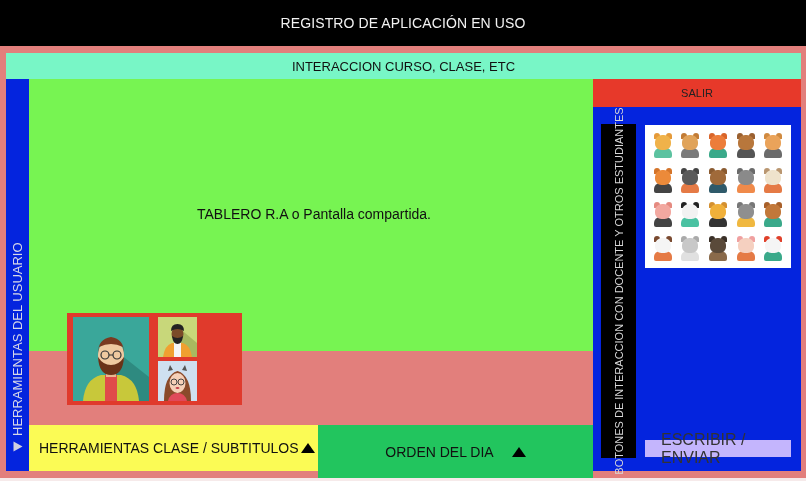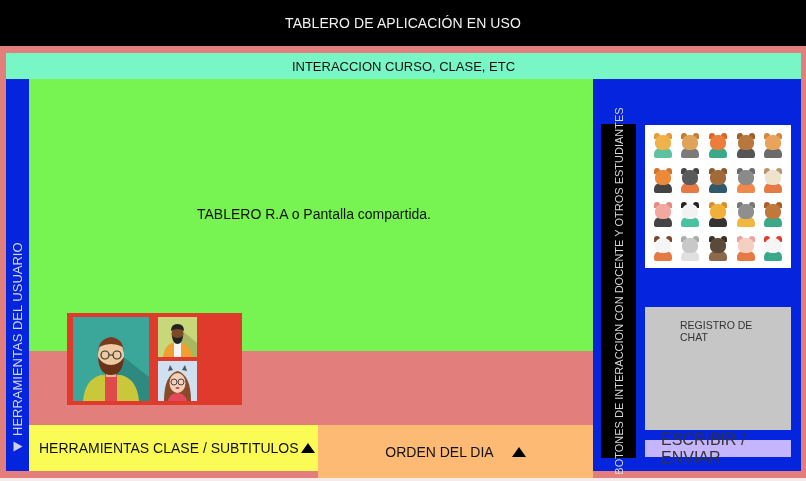--- a/index.html
+++ b/index.html
@@ -24,21 +24,21 @@
   .board { position: absolute; left: 29px; top: 79px; width: 564px; height: 272px; background: #77f452; }
   .board-text { position: absolute; left: 168px; top: 127px; font-size: 14px; color: #111; }
 
   .video-panel { position: absolute; left: 38px; top: 234px; width: 175px; height: 92px; background: #e03a2c; }
   .vid-main { position: absolute; left: 6px; top: 4px; width: 76px; height: 84px; background: #3aa79a; overflow: hidden; }
   .vid-thumb1 { position: absolute; left: 91px; top: 4px; width: 39px; height: 40px; background: #c8d77a; overflow: hidden; }
   .vid-thumb2 { position: absolute; left: 91px; top: 48px; width: 39px; height: 40px; background: #cfe0f0; overflow: hidden; }
 
   .transcript { position: absolute; left: 29px; top: 425px; width: 289px; height: 46px; background: #fbfb55;
     display: flex; align-items: center; padding-left: 10px; font-size: 14px; color: #111; }
-  .agenda { position: absolute; left: 318px; top: 425px; width: 275px; height: 54px; background: #fdba74;
+  .agenda { position: absolute; left: 318px; top: 425px; width: 275px; height: 54px; background: #22c55e;
     display: flex; align-items: center; justify-content: center; font-size: 14px; color: #111; }
   .up-tri { display: inline-block; width: 0; height: 0; border-left: 7px solid transparent; border-right: 7px solid transparent;
     border-bottom: 10px solid #000; margin-left: 2px; vertical-align: middle; }
   .agenda .up-tri { margin-left: 18px; }
 
   .right-panel { position: absolute; left: 593px; top: 79px; width: 208px; height: 392px; background: #0424de; }
   .salir { position: absolute; left: 0; top: 0; width: 208px; height: 28px; background: #e7392a;
     display: flex; align-items: center; justify-content: center; font-size: 11px; color: #222; }
   .interaction-strip { position: absolute; left: 8px; top: 45px; width: 35px; height: 334px; background: #000; }
   .interaction-label { position: absolute; left: 0; top: 0; width: 334px; height: 35px; transform-origin: 0 0;
@@ -59,21 +59,21 @@
   .chat-log span { display: block; width: 80px; }
   .chat-send { position: absolute; left: 52px; top: 361px; width: 146px; height: 17px; background: #c4b5fd;
     display: flex; align-items: center; justify-content: center; font-size: 16px; color: #333; padding-left: 16px; }
 
   .bottom-strip { position: absolute; left: 0; top: 478px; width: 806px; height: 3px; background: #f6eaea; }
 </style>
 </head>
 <body>
 
 <div class="titlebar">
-  <span>TABLERO DE APLICACIÓN EN USO</span>
+  <span>REGISTRO DE APLICACIÓN EN USO</span>
 </div>
 
 <div class="frame"></div>
 
 <div class="infobar">
   <span>INTERACCION CURSO, CLASE, ETC</span>
 </div>
 
 <div class="sidebar">
   <div class="sidebar-label">
@@ -129,20 +129,23 @@
   <span>HERRAMIENTAS CLASE / SUBTITULOS</span>
   <span class="up-tri"></span>
 </div>
 
 <div class="agenda">
   <span>ORDEN DEL DIA</span>
   <span class="up-tri"></span>
 </div>
 
 <div class="right-panel">
+  <div class="salir">
+    <span>SALIR</span>
+  </div>
 
   <div class="interaction-strip">
     <div class="interaction-label">BOTONES DE INTERACCION CON DOCENTE Y OTROS ESTUDIANTES</div>
   </div>
 
   <div class="avatars" id="avatar-grid">
       <div class="avatar">
         <div class="ear-l" style="background:#e59a3a"></div>
         <div class="ear-r" style="background:#e59a3a"></div>
         <div class="body" style="background:#5cc2a0"></div>
@@ -257,22 +260,19 @@
         <div class="head" style="background:#f5d0c0"></div>
       </div>
       <div class="avatar">
         <div class="ear-l" style="background:#e0402a"></div>
         <div class="ear-r" style="background:#e0402a"></div>
         <div class="body" style="background:#3aa98a"></div>
         <div class="head" style="background:#f5f5f5"></div>
       </div>
     </div>
 
-  <div class="chat-log">
-    <span>REGISTRO DE CHAT</span>
-  </div>
 
   <div class="chat-send">
     <span>ESCRIBIR / ENVIAR</span>
   </div>
 </div>
 
 <div class="bottom-strip"></div>
 
 </body></html>

